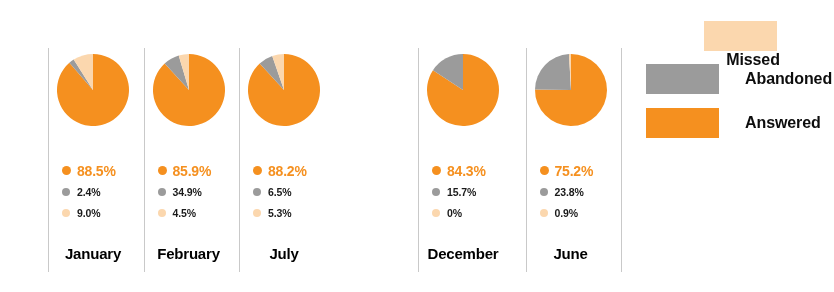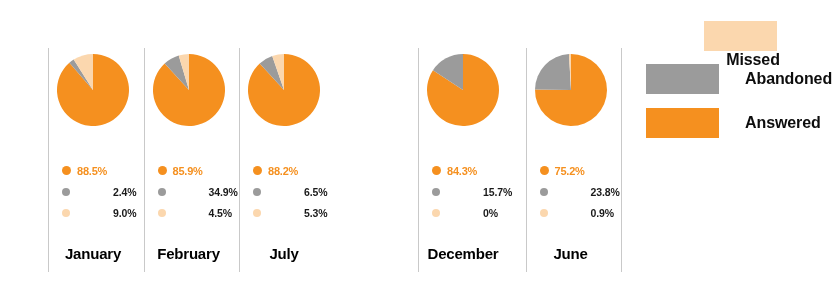--- a/index.html
+++ b/index.html
@@ -75,30 +75,29 @@
   .lrow.primary .dot {
     width: 9px; height: 9px;
     margin-right: 6px;
   }
   .lrow.secondary .dot {
     width: 8px; height: 8px;
     margin-right: 7px;
   }
   .lrow.primary .val {
     color: #F5901F;
-    font-size: 11px;
+    font-size: 14px;
     font-weight: bold;
     letter-spacing: -0.2px;
   }
   .lrow.secondary .val {
     color: #1a1a1a;
     font-size: 10.5px;
     font-weight: bold;
     letter-spacing: -0.1px;
-    margin-left: 36px;
   }
 
   .month-label {
     position: absolute;
     left: 0;
     top: 245px;
     width: 90px;
     text-align: center;
     font-size: 15px;
     font-weight: bold;

